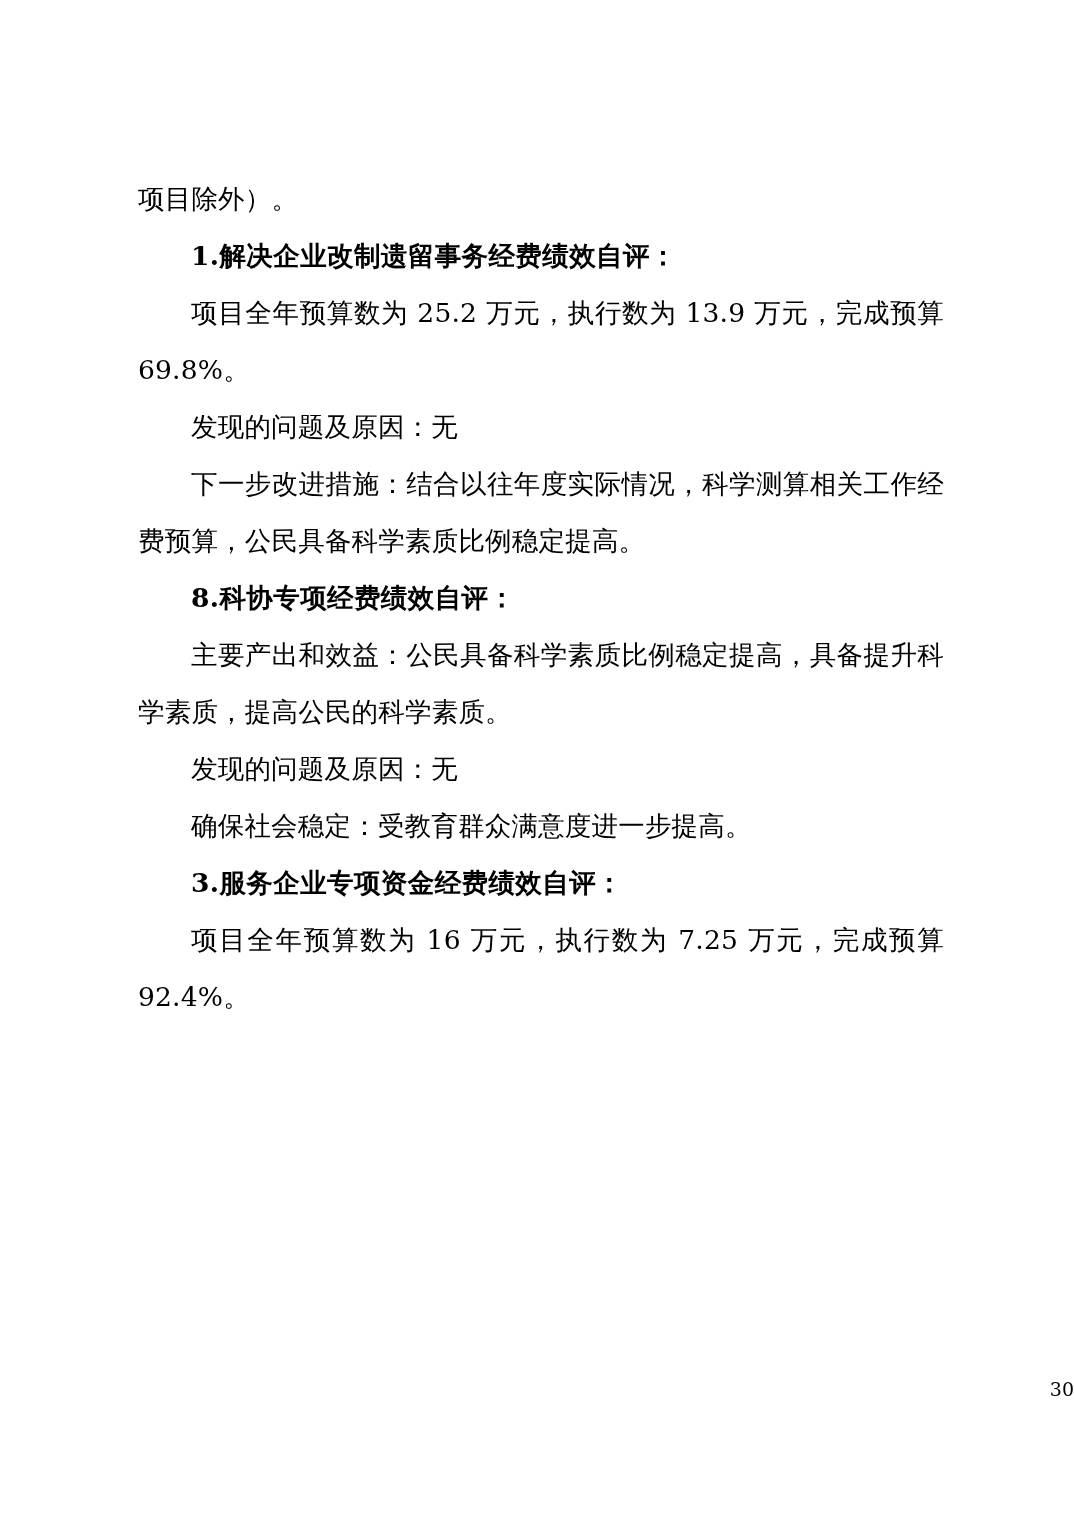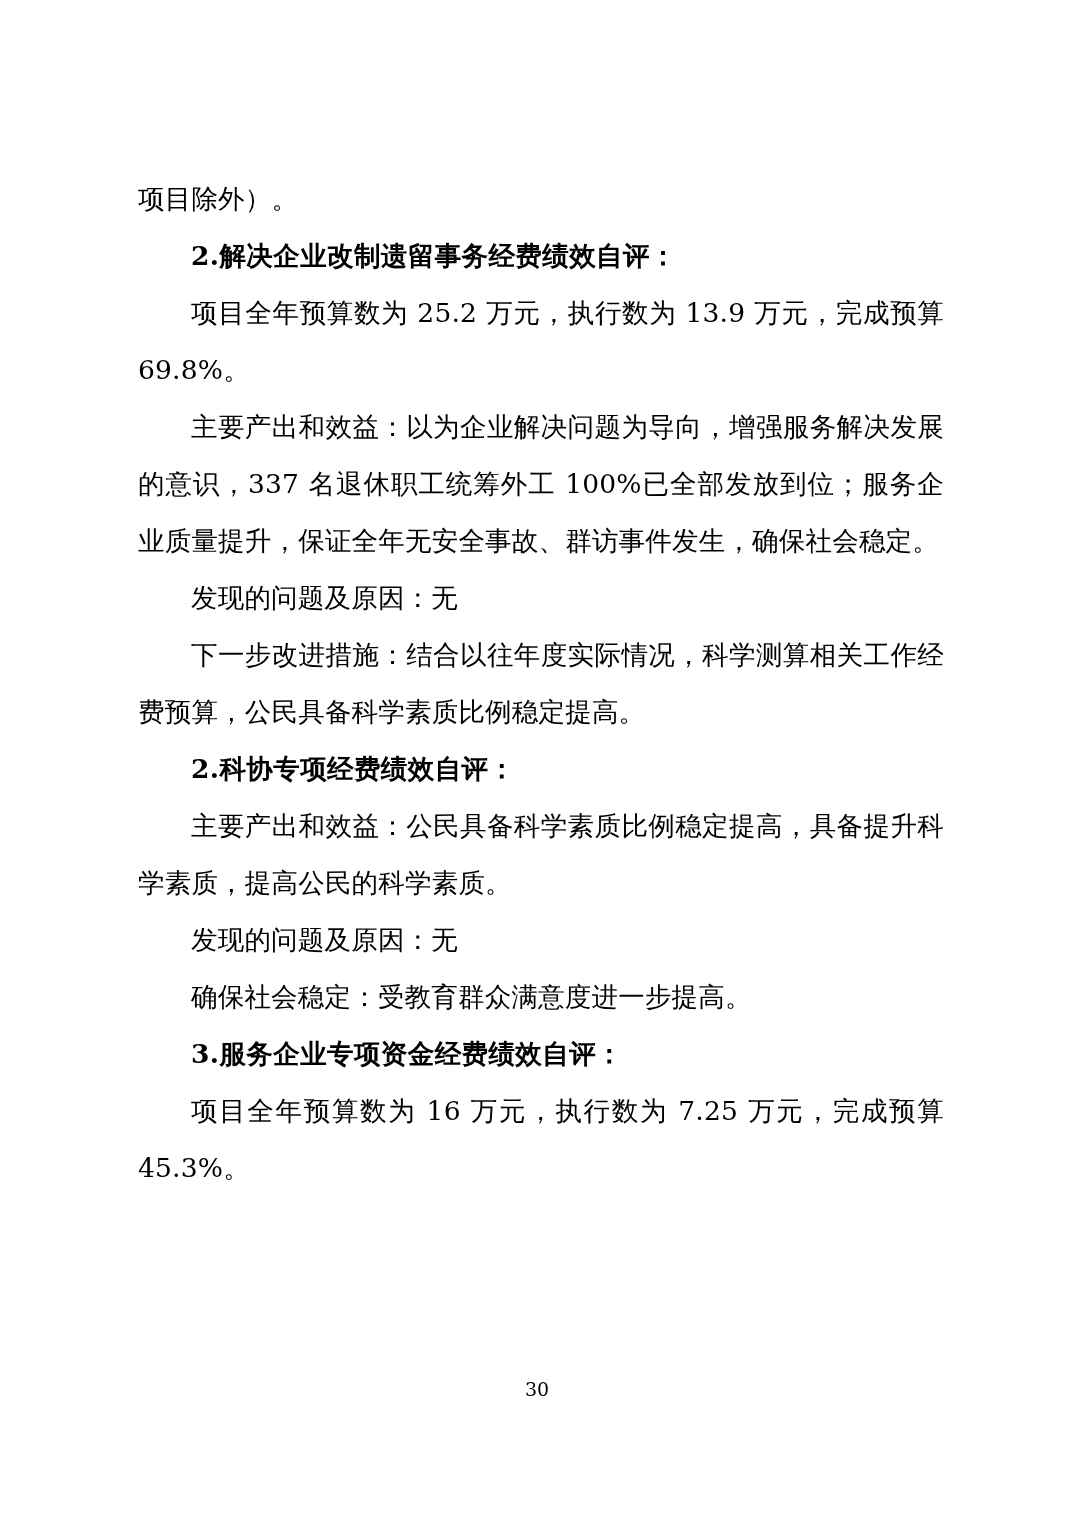--- a/index.html
+++ b/index.html
@@ -48,53 +48,52 @@
   }
   .spread {
     text-align: justify;
     text-justify: inter-character;
   }
   .page-number {
     position: absolute;
     left: 0;
     right: 0;
     top: 1378px;
-    text-align: center;
+    text-align: right;
     font-size: 19px;
     font-family: "DejaVu Serif", "Liberation Serif", serif;
     color: #000000;
   }
 </style>
 </head>
 <body>
 
 <div class="page">
   <div class="doc-body">
 
     <p class="para">项目除外）。</p>
 
-    <p class="heading">2.解决企业改制遗留事务经费绩效自评：</p>
+    <p class="heading">1.解决企业改制遗留事务经费绩效自评：</p>
 
     <p class="indent">项目全年预算数为 25.2 万元，执行数为 13.9 万元，完成预算 69.8%。</p>
 
-    <p class="indent">主要产出和效益：以为企业解决问题为导向，增强服务解决发展的意识，337 名退休职工统筹外工 100%已全部发放到位；服务企业质量提升，保证全年无安全事故、群访事件发生，确保社会稳定。</p>
 
     <p class="indent">发现的问题及原因：无</p>
 
     <p class="indent">下一步改进措施：结合以往年度实际情况，科学测算相关工作经费预算，公民具备科学素质比例稳定提高。</p>
 
-    <p class="heading">2.科协专项经费绩效自评：</p>
+    <p class="heading">8.科协专项经费绩效自评：</p>
 
 
     <p class="indent">主要产出和效益：公民具备科学素质比例稳定提高，具备提升科学素质，提高公民的科学素质。</p>
 
     <p class="indent">发现的问题及原因：无</p>
 
     <p class="indent">确保社会稳定：受教育群众满意度进一步提高。</p>
 
     <p class="heading">3.服务企业专项资金经费绩效自评：</p>
 
-    <p class="indent">项目全年预算数为 16 万元，执行数为 7.25 万元，完成预算 45.3%。</p>
+    <p class="indent">项目全年预算数为 16 万元，执行数为 7.25 万元，完成预算 92.4%。</p>
 
   </div>
 </div>
 
 <div class="page-number">30</div>
 
 </body></html>

